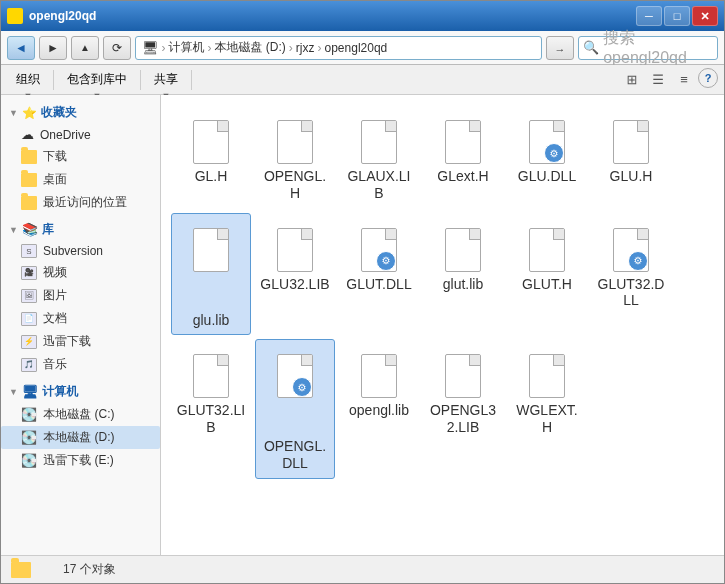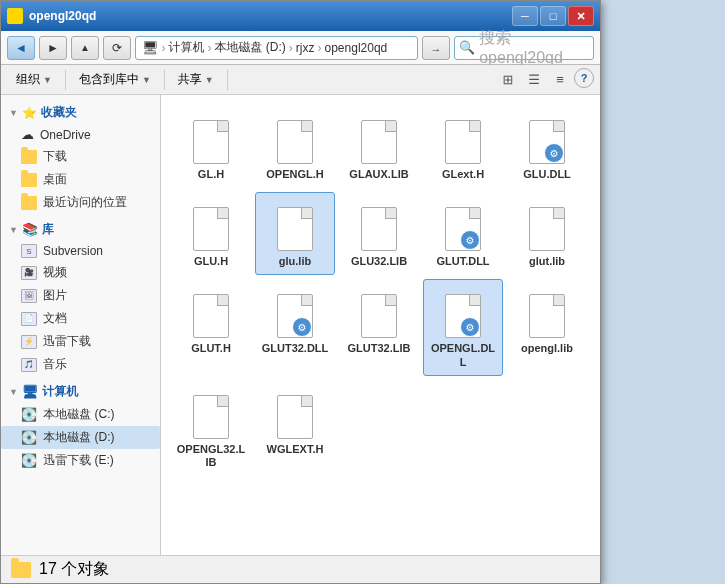--- a/index.html
+++ b/index.html
@@ -5,21 +5,21 @@
     * { box-sizing: border-box; margin: 0; padding: 0; }
     body {
       font-family: 'Segoe UI', Tahoma, sans-serif;
       font-size: 12px;
       background: #c8d8e8;
       width: 725px;
       height: 584px;
       overflow: hidden;
     }
     .window {
-      width: 601px;
+      width: 725px;
       height: 584px;
       background: #f0f0f0;
       border: 1px solid #888;
       display: flex;
       flex-direction: column;
       box-shadow: 2px 2px 8px rgba(0,0,0,0.4);
     }
     
     .title-bar {
       background: linear-gradient(to bottom, #4a90d9 0%, #1a5faa 100%);
@@ -126,20 +126,21 @@
       display: flex;
       align-items: center;
       gap: 3px;
       padding: 2px 8px;
       background: transparent;
       border: 1px solid transparent;
       border-radius: 3px;
       cursor: pointer;
       font-size: 12px;
       height: 24px;
+      flex-direction: column;
     }
     .toolbar-sep {
       width: 1px; height: 20px;
       background: #ccc;
       margin: 0 2px;
     }
     .dropdown-arrow { font-size: 9px; color: #666; }
     .view-btns {
       margin-left: auto;
       display: flex;
@@ -246,20 +247,21 @@
       flex-direction: column;
       align-items: center;
       padding: 6px 4px;
       cursor: pointer;
       border-radius: 3px;
       border: 1px solid transparent;
     }
     .file-item.selected {
       background: #cce0f8;
       border: 1px solid #5a9ad4;
+      gap: 36px;
     }
     .file-icon-large {
       width: 48px;
       height: 52px;
       display: flex;
       flex-direction: column;
       align-items: center;
       justify-content: flex-end;
       margin-bottom: 4px;
       position: relative;
@@ -295,27 +297,26 @@
       background: #4a8fd4;
       border-radius: 50%;
       border: 1.5px solid white;
       display: flex;
       align-items: center;
       justify-content: center;
       font-size: 10px;
       color: white;
     }
     .file-label {
-      font-size: 11px;
+      font-size: 14px;
       text-align: center;
       color: #333;
       line-height: 1.2;
       max-width: 76px;
       word-break: break-word;
-      font-weight: bold;
     }
     
     .status-bar {
       background: #f0f0f0;
       border-top: 1px solid #ccc;
       padding: 3px 10px;
       display: flex;
       align-items: center;
       gap: 8px;
       height: 28px;
@@ -328,22 +329,23 @@
     }
     .status-folder-icon::before {
       content: '';
       position: absolute;
       top: -4px; left: 0;
       width: 8px; height: 4px;
       background: #ffd050;
       border-radius: 2px 2px 0 0;
     }
     .status-text {
-      font-size: 16px;
-      color: #000000;
+      font-size: 12px;
+      color: #404040;
+      margin-left: 24px;
     }
   </style>
 </head>
 <body>
 
 <div class="window">
 
   <div class="title-bar">
     <div class="title-bar-left">
       <div class="title-icon"></div>

